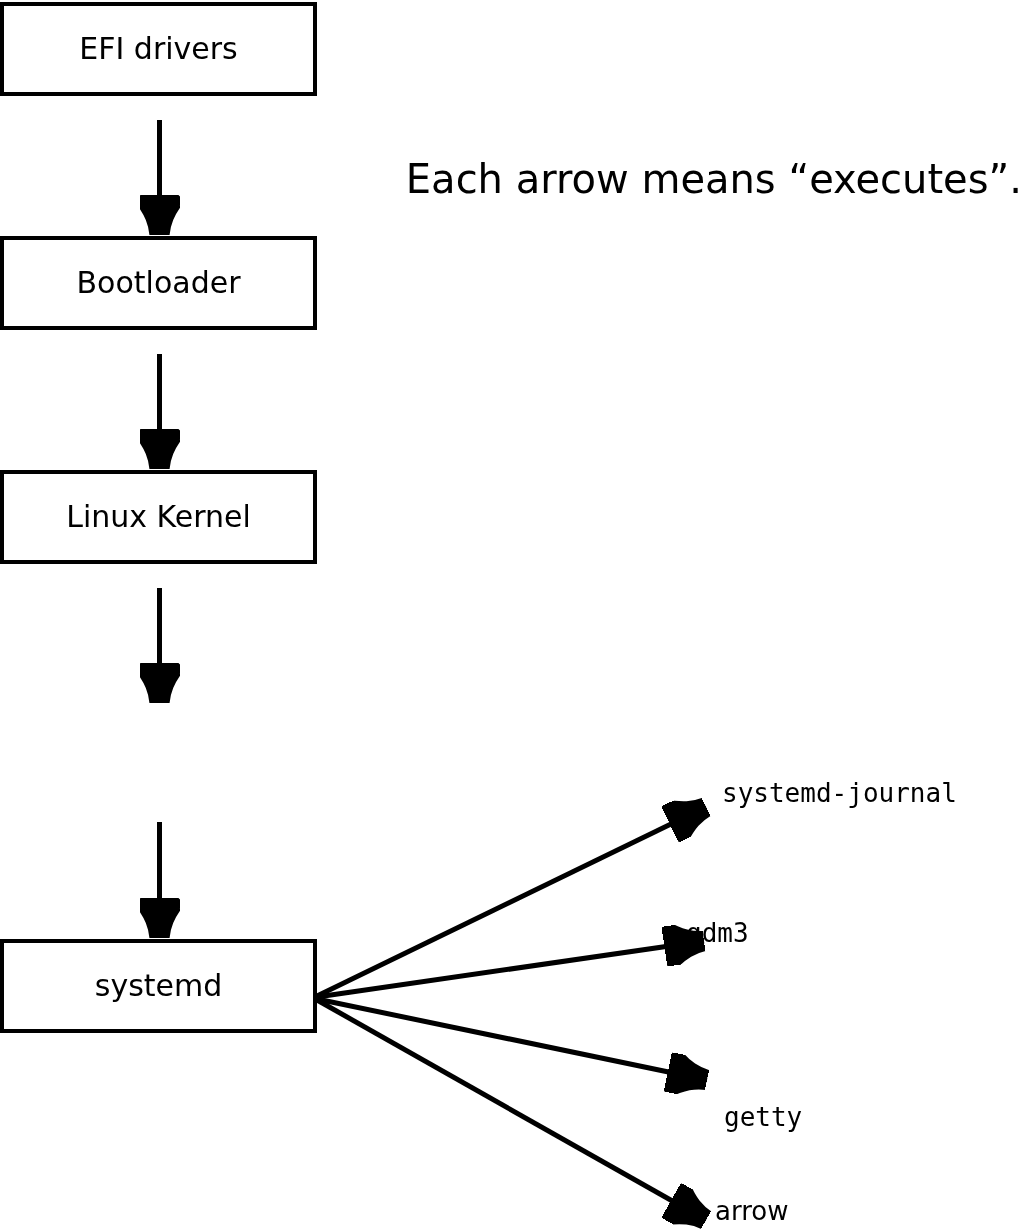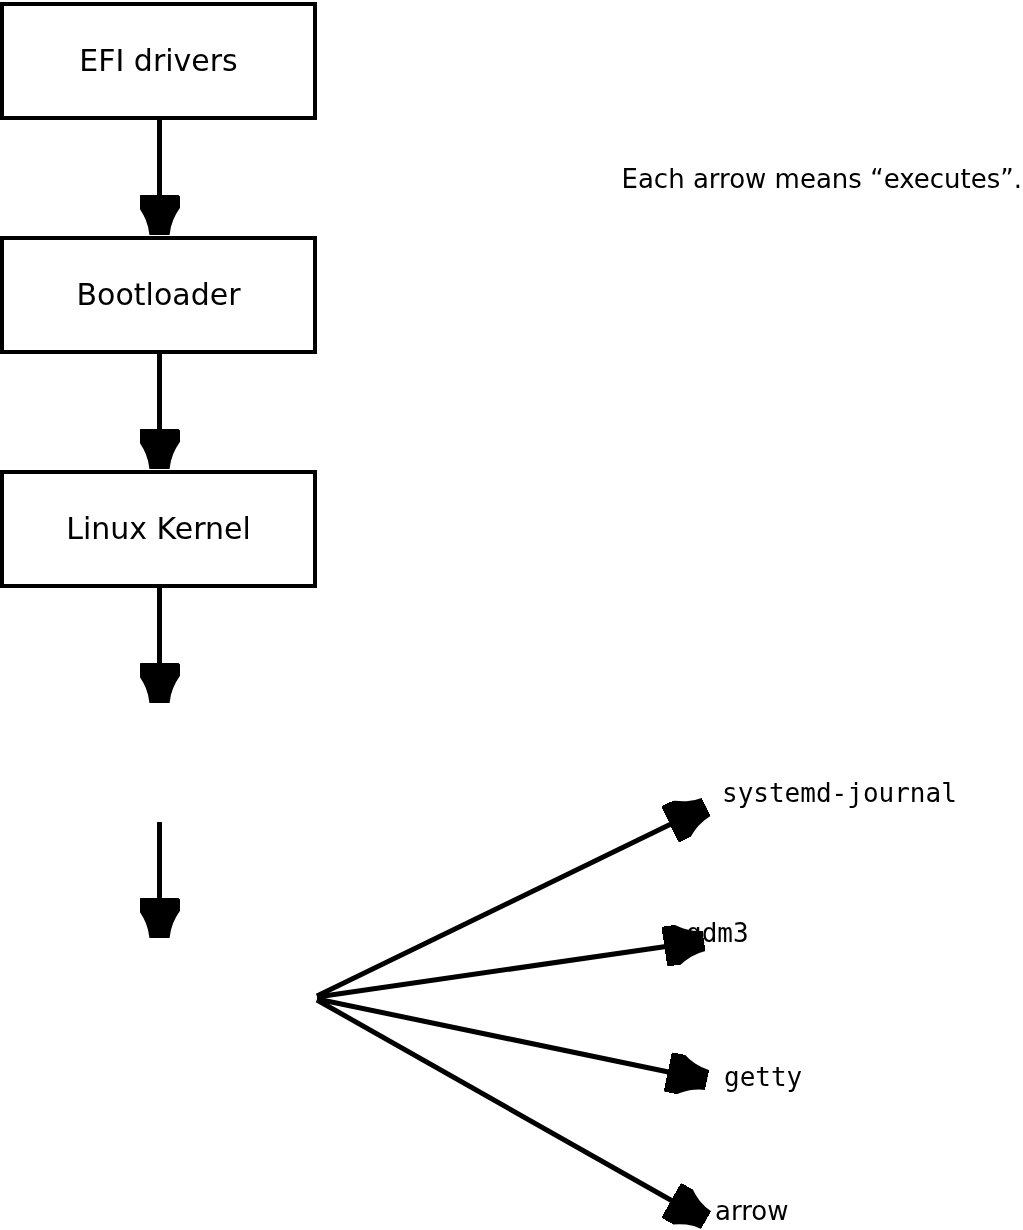--- a/index.html
+++ b/index.html
@@ -24,21 +24,21 @@
   }
   .edges path {
     stroke: #000000;
     stroke-width: 5;
     fill: none;
   }
   .node {
     position: absolute;
     left: 0;
     width: 317px;
-    height: 118px;
+    height: 94px;
     box-sizing: border-box;
     background: #ffffff;
     border: 4px solid #000000;
     display: flex;
     align-items: center;
     justify-content: center;
     font-size: 30px;
     line-height: 1;
     white-space: nowrap;
   }
@@ -49,21 +49,21 @@
     line-height: 38px;
     white-space: nowrap;
   }
   .svc-label.sans {
     font-family: "DejaVu Sans", "Liberation Sans", sans-serif;
   }
   .note {
     position: absolute;
     top: 160px;
     right: 1px;
-    font-size: 26px;
+    font-size: 40px;
     line-height: 38px;
     white-space: nowrap;
     text-align: right;
   }
 </style>
 </head>
 <body>
 
 <div class="canvas">
 
@@ -91,24 +91,27 @@
 
   <div class="node" style="top:470px">
     <span>Linux Kernel</span>
   </div>
 
   <div class="node" style="top:236px">
     <span>Bootloader</span>
   </div>
 
 
+  <div class="node" style="top:939px">
+    <span>systemd</span>
+  </div>
 
   <div class="svc-label" style="left:722px; top:774px">systemd-journal</div>
 
   <div class="svc-label" style="left:686px; top:914px">gdm3</div>
 
-  <div class="svc-label" style="left:724px; top:1058px">getty</div>
+  <div class="svc-label" style="left:724px; top:1098px">getty</div>
 
   <div class="svc-label sans" style="left:715px; top:1192px">arrow</div>
 
   <div class="note">Each arrow means “executes”.</div>
 
 </div>
 
 </body></html>

